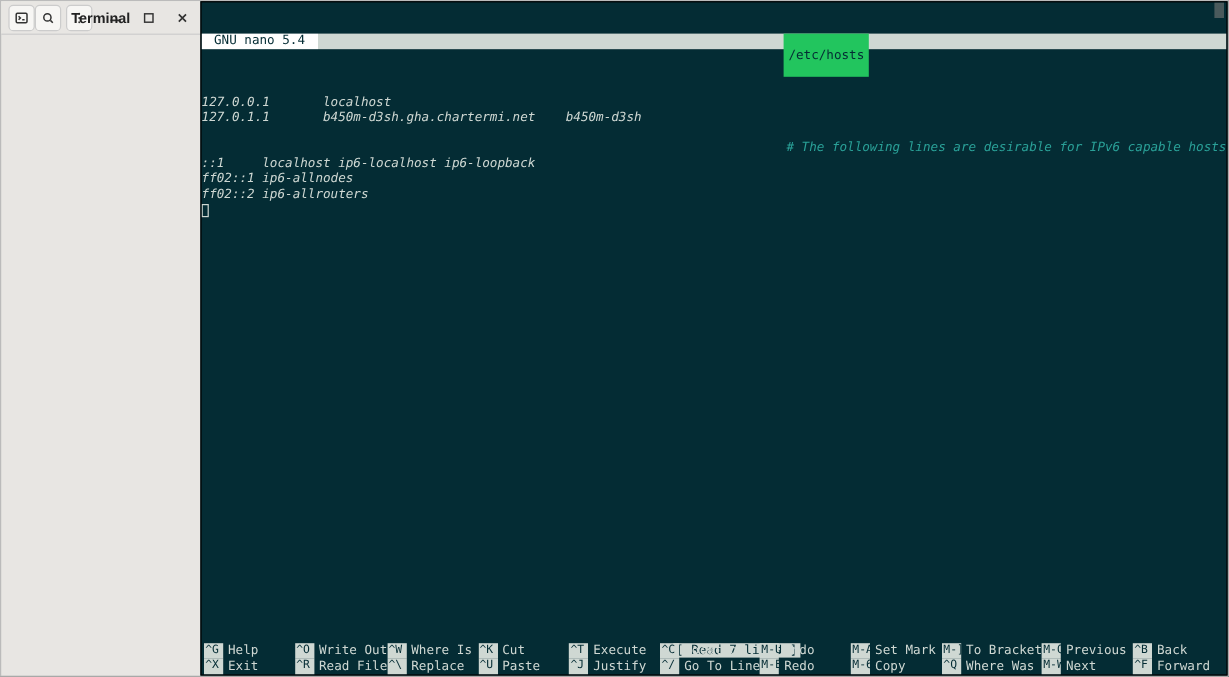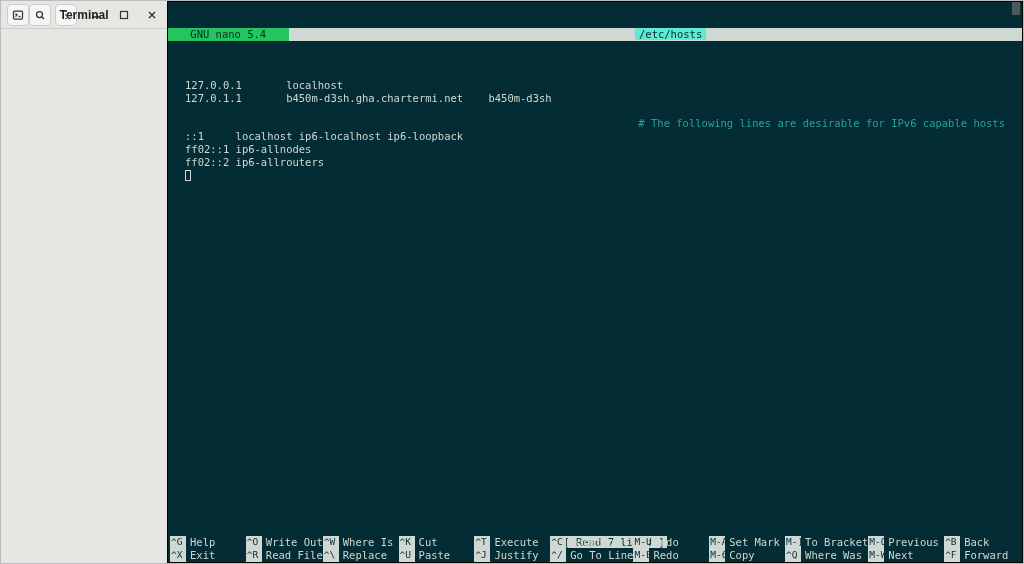--- a/index.html
+++ b/index.html
@@ -49,34 +49,35 @@
     white-space: pre;
     overflow: hidden;
     border: 1px solid #000;
   }
   .nano-top {
     display: flex;
     background: #042c34;
     height: 13px;
   }
   .nano-top .brand {
-    background: #22c55e; color: #042c34;
-    padding: 0 16px;
+    background: #ffffff; color: #042c34;
+    padding: 0 4px;
   }
   .nano-top .file {
-    position: absolute; left: 467px;
-    background: #5eead4; color: #042c34;
-    padding: 0 4px;
+    position: absolute; left: 485px;
+    background: #22c55e; color: #042c34;
+    padding: 12px 4px;
   }
   .nano-top-fill {
     flex: 1; background: #cfd8d3;
     height: 13px;
   }
   .content-area {
-    padding: 0 17px;
+    padding: 0 0;
+    font-style: italic;
   }
   .teal { color: #2aa198; text-align: right; }
   .cursor {
     display:inline-block; width:6px; height:11px;
     border:1px solid #cfd8d3;
     vertical-align: bottom;
   }
   .status-line {
     position: absolute;
     bottom: 26px; left:0; right:0;

